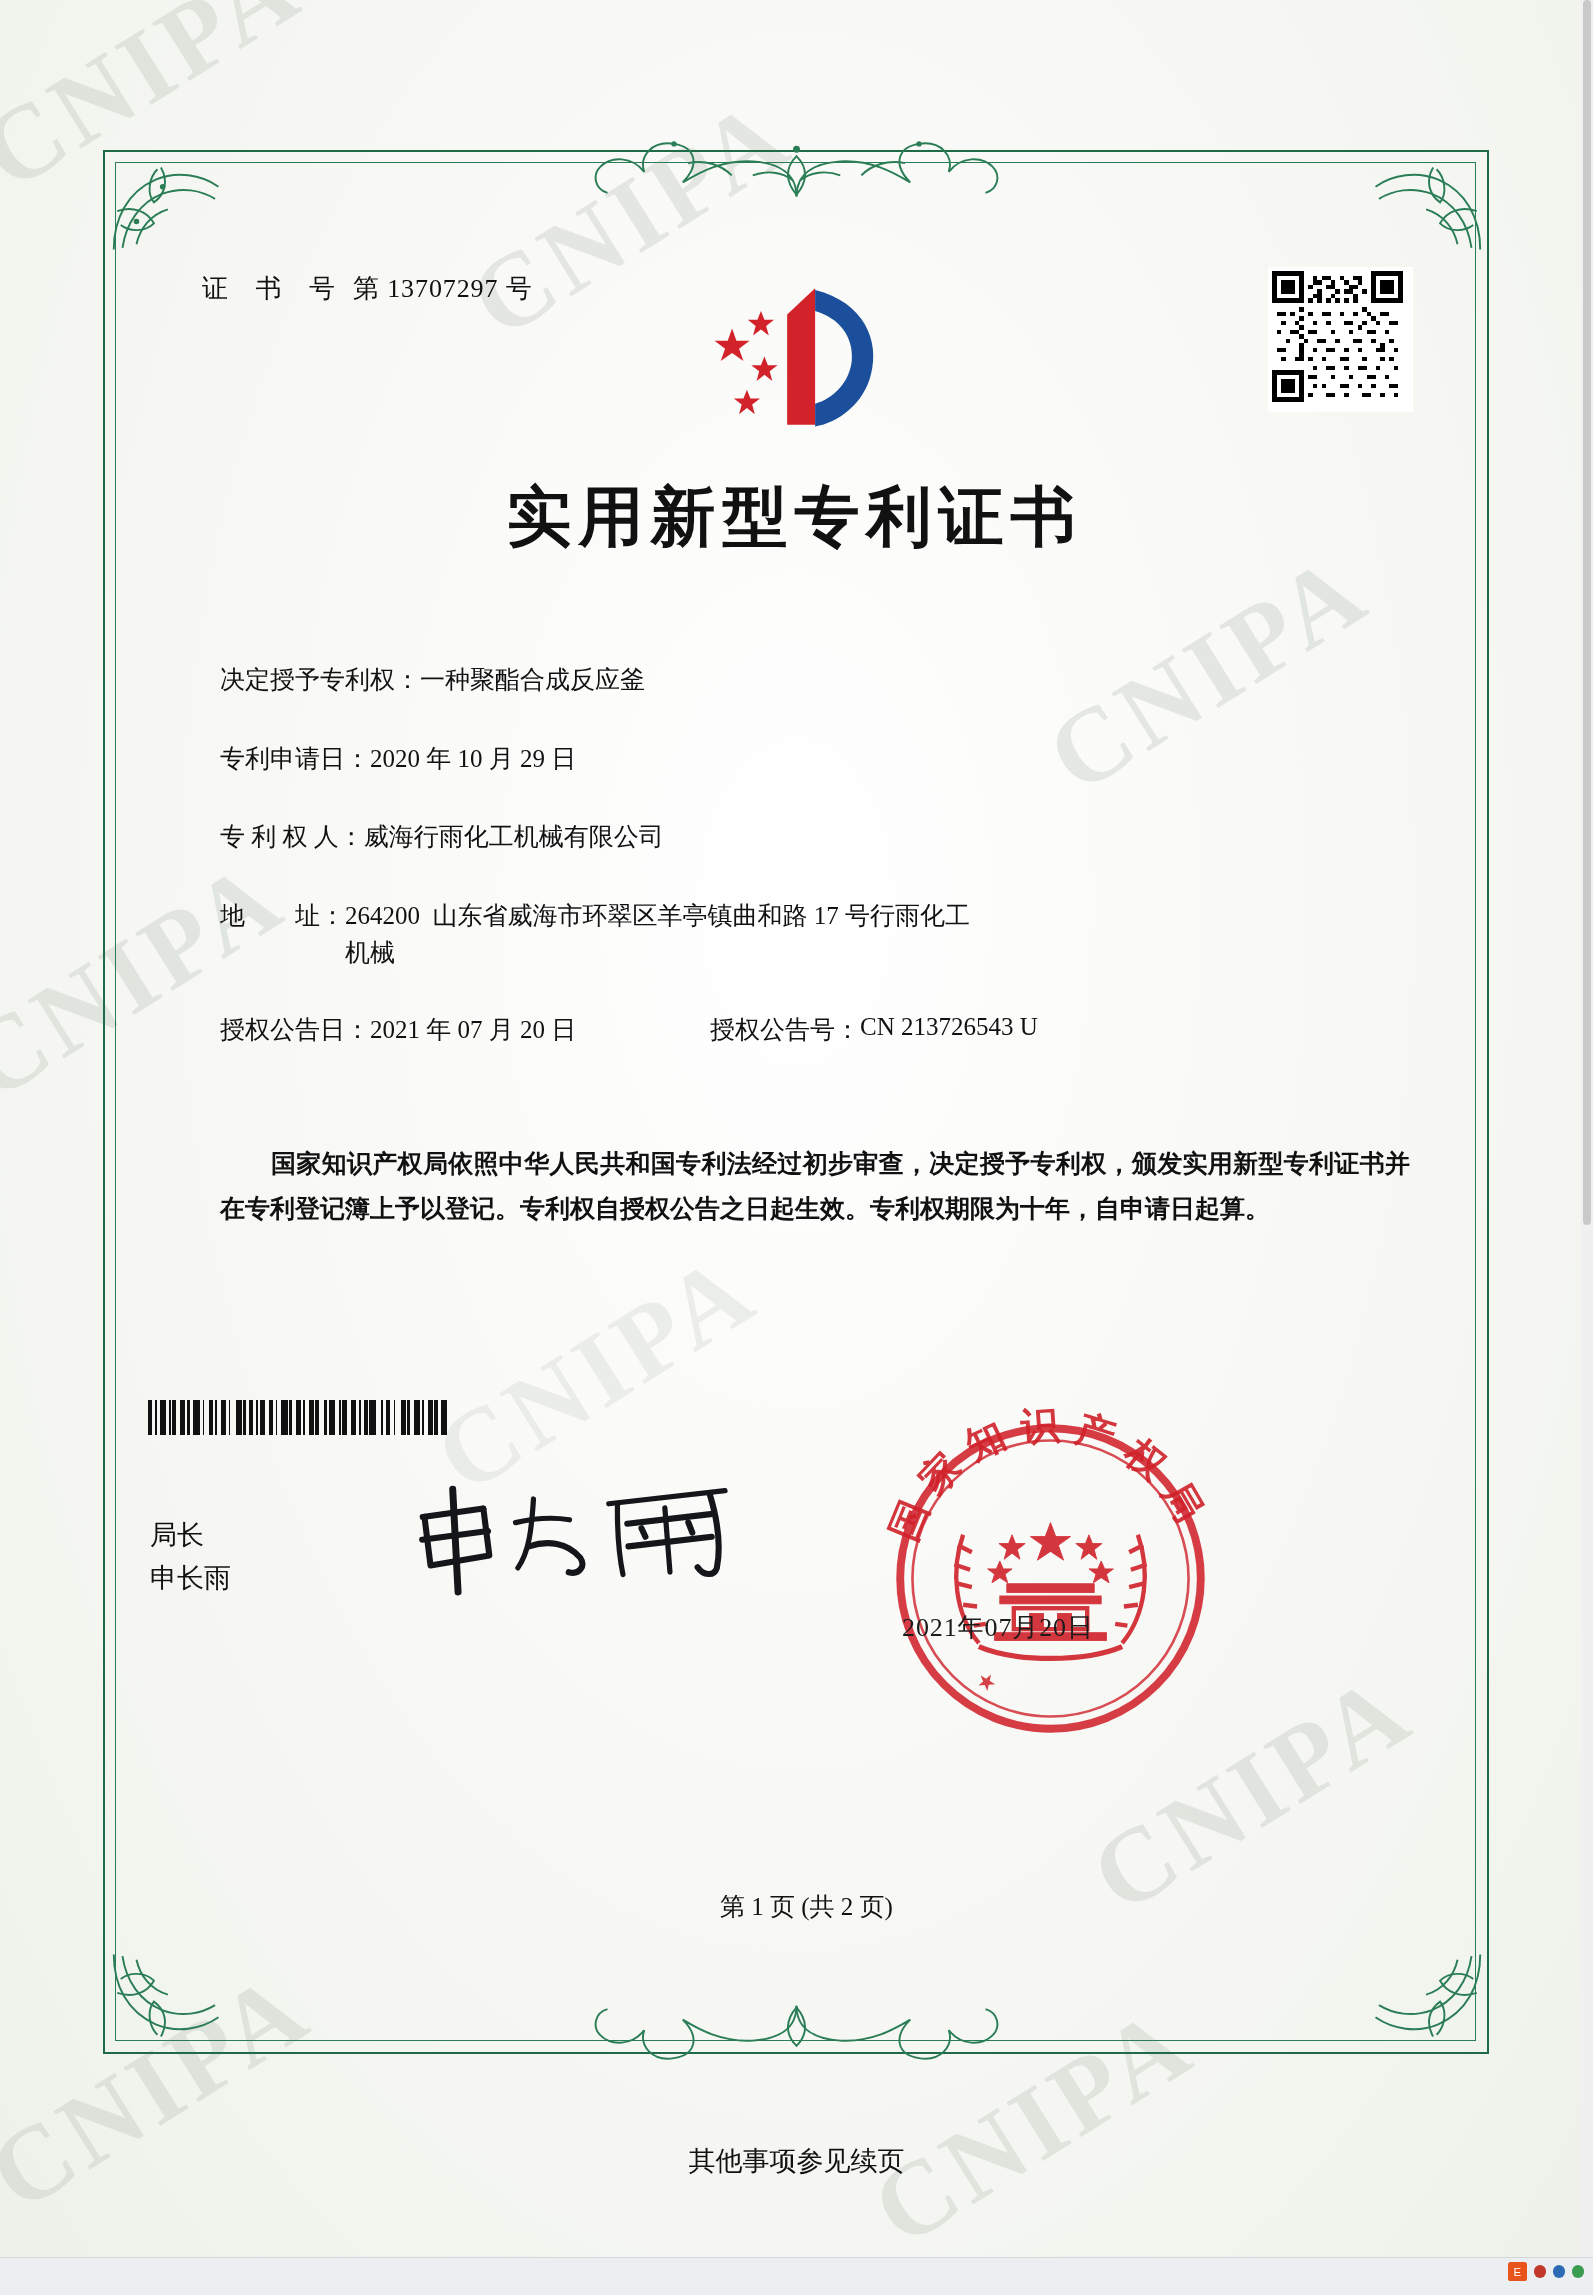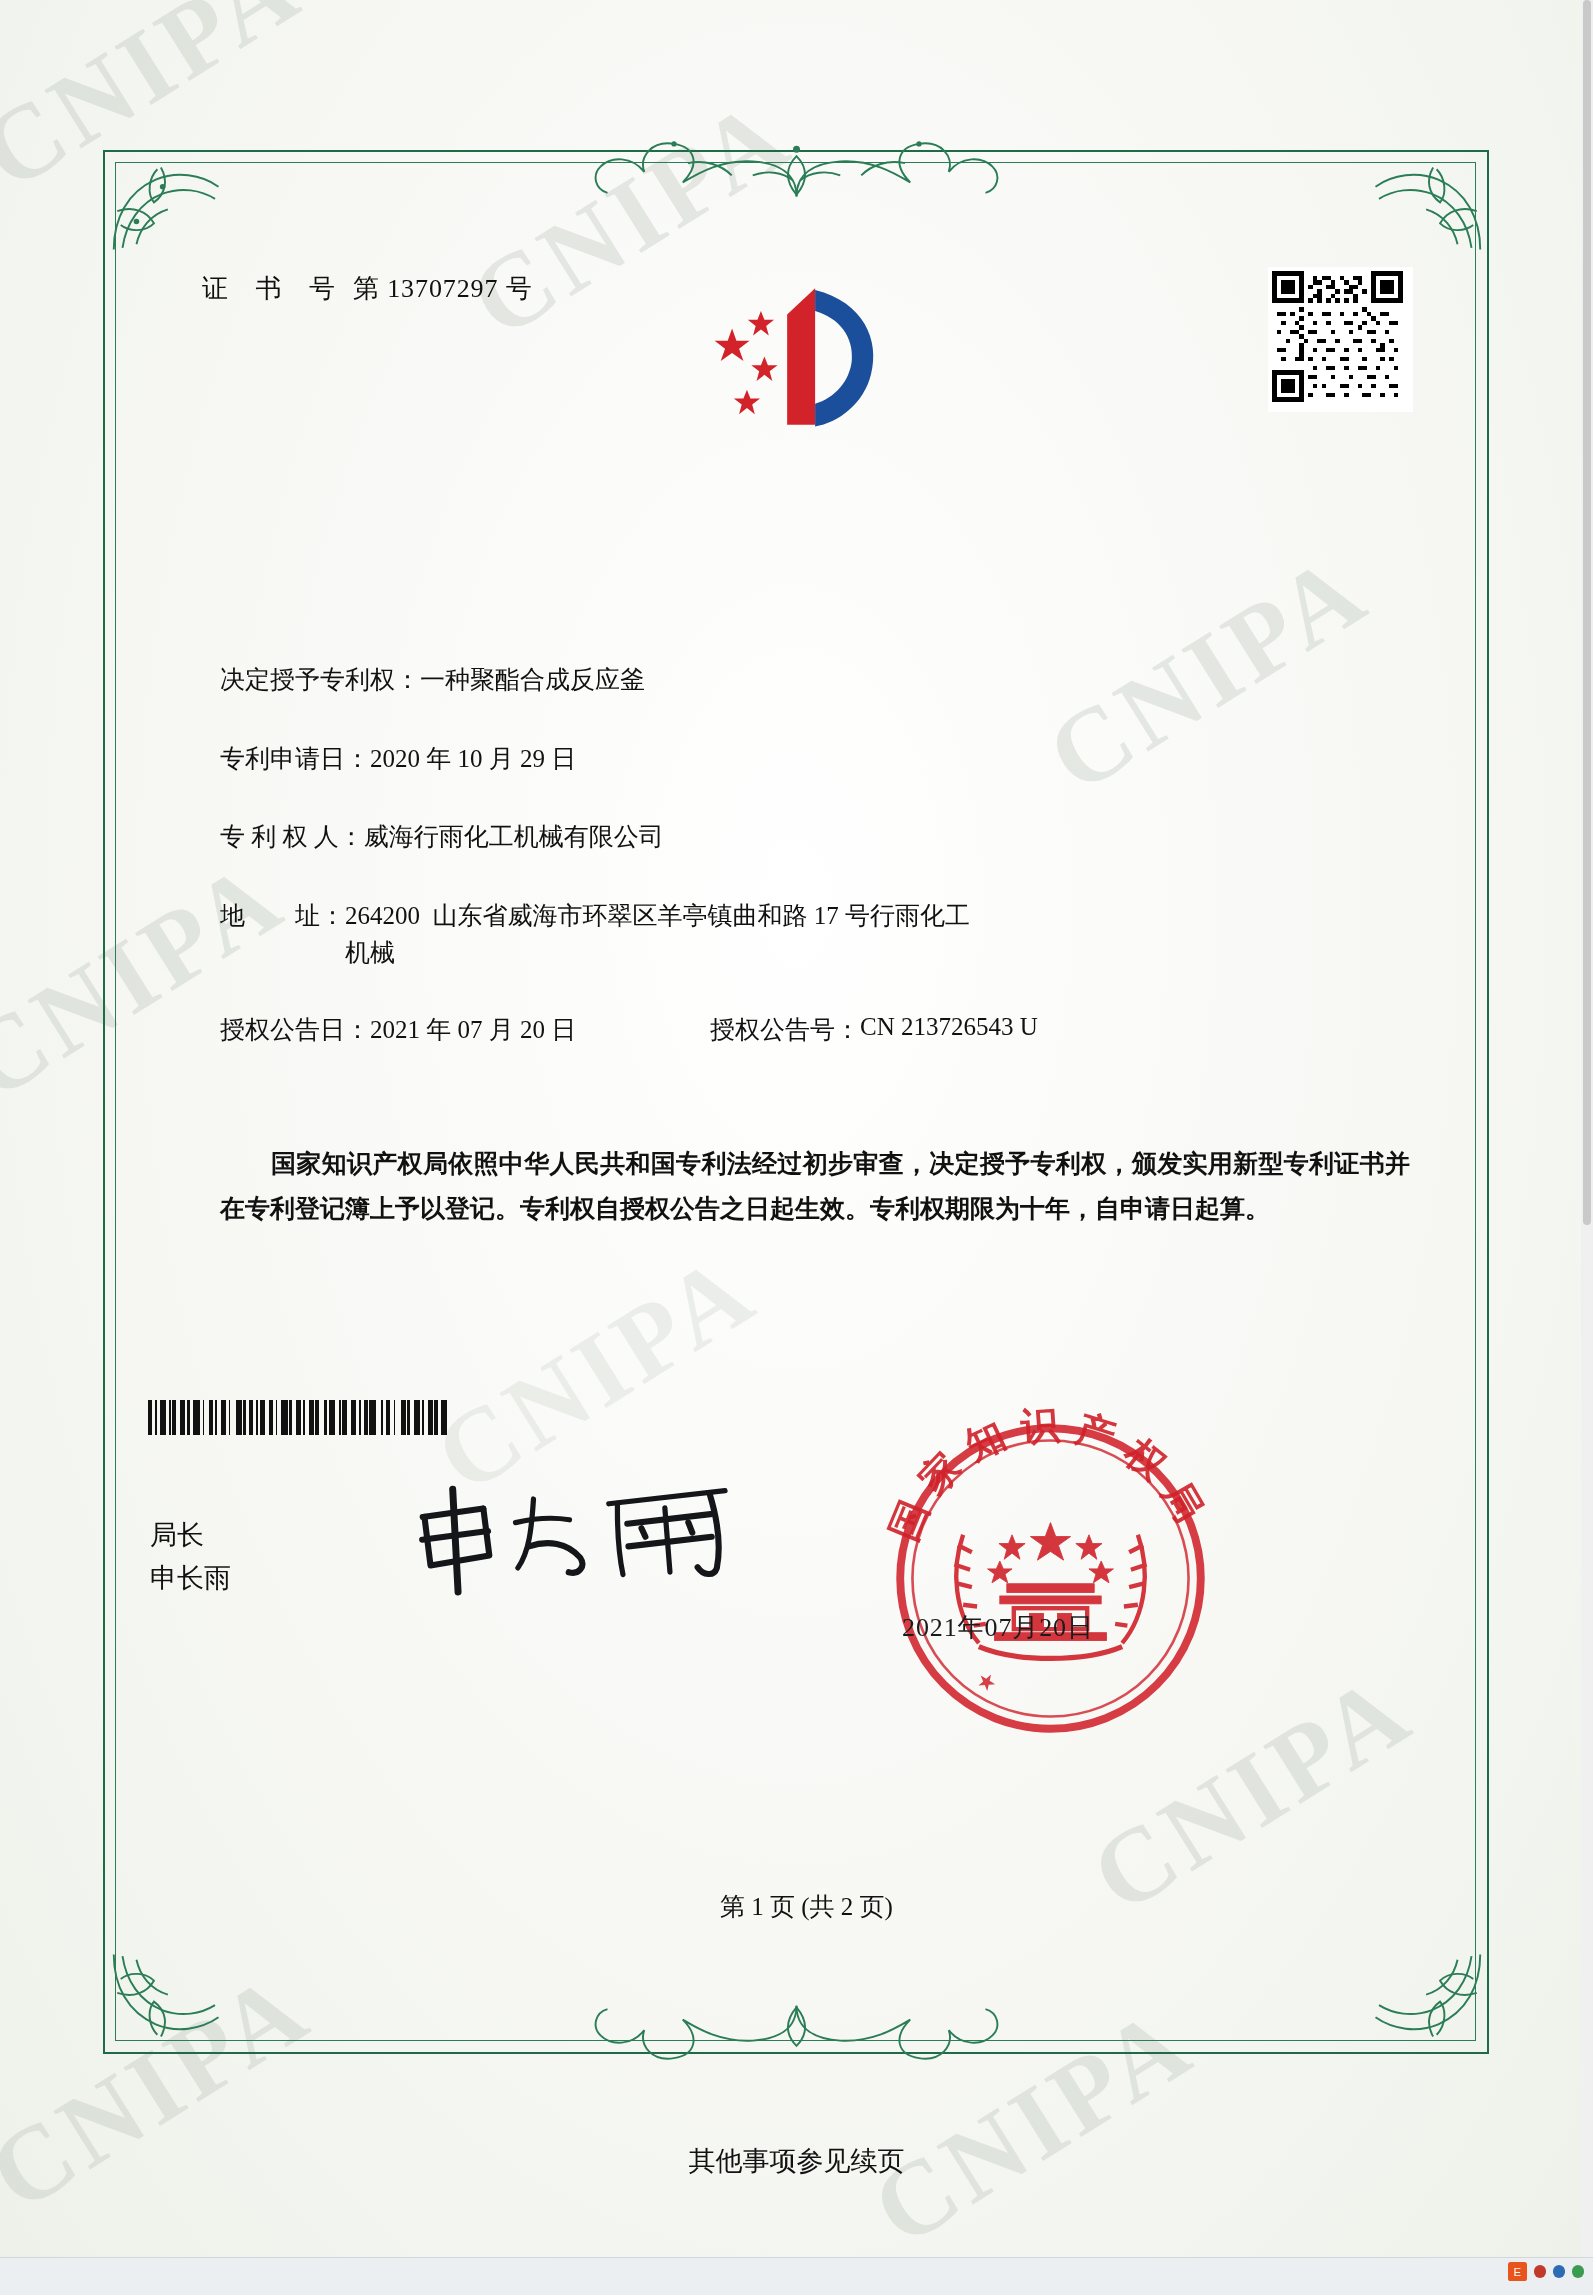--- a/index.html
+++ b/index.html
@@ -564,20 +564,21 @@
             <rect x="24" y="27" width="1" height="1"></rect>
               <rect x="27" y="27" width="1" height="1"></rect>
             <rect x="20" y="8" width="1" height="1"></rect>
               <rect x="22" y="10" width="1" height="1"></rect>
             <rect x="19" y="12" width="1" height="1"></rect>
               <rect x="24" y="16" width="1" height="1"></rect>
           </g>
         </svg>
       </div>
 
+      <div class="title">实用新型专利证书</div>
 
       <div class="fields">
         <div class="field">
           <span class="f-label">决定授予专利权：</span>
           <span class="f-value">一种聚酯合成反应釜</span>
         </div>
         <div class="field">
           <span class="f-label">专利申请日：</span>
           <span class="f-value">2020 年 10 月 29 日</span>
         </div>

